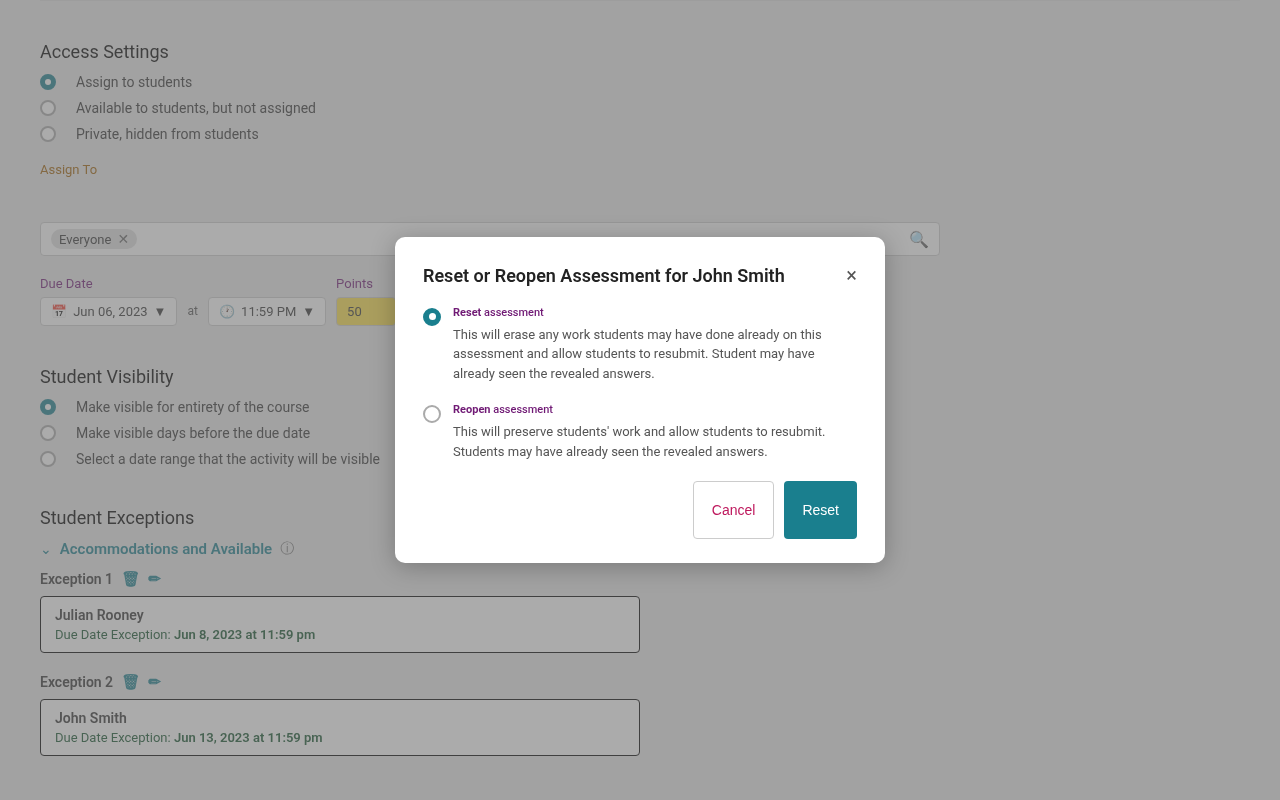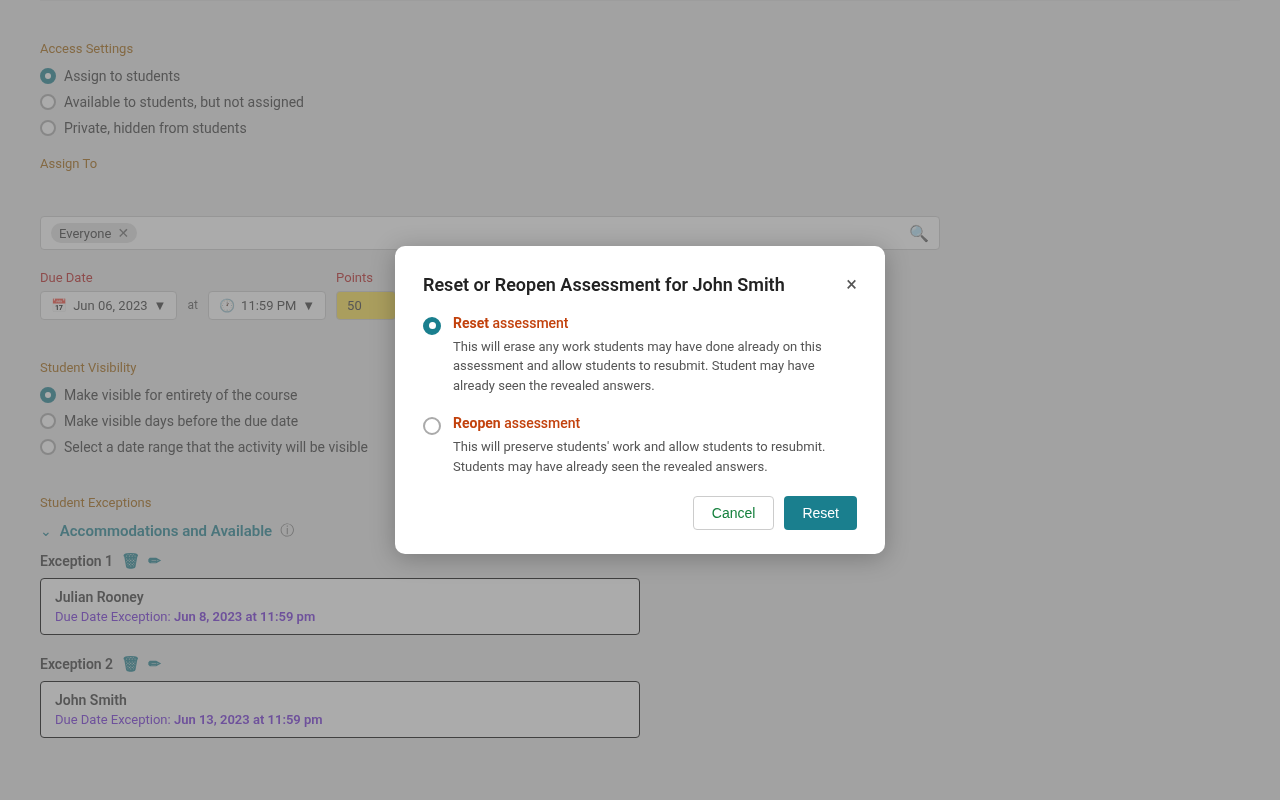--- a/index.html
+++ b/index.html
@@ -14,37 +14,37 @@
     }
 
     
     .page-content {
       padding: 0 40px;
       color: #333;
       opacity: 0.6;
     }
 
     .section-title {
-      font-size: 13px;
-      color: #a16207;
+      font-size: 18px;
+      color: #000000;
       margin-bottom: 12px;
       padding-top: 20px;
     }
 
     .radio-group {
       display: flex;
       flex-direction: column;
       gap: 10px;
       margin-bottom: 20px;
     }
 
     .radio-item {
       display: flex;
       align-items: center;
-      gap: 8px;
+      gap: 20px;
       font-size: 14px;
       color: #333;
     }
 
     .radio-circle {
       width: 16px;
       height: 16px;
       border-radius: 50%;
       border: 2px solid #aaa;
       background: white;
@@ -108,21 +108,21 @@
 
     .date-row {
       display: flex;
       align-items: center;
       gap: 10px;
       margin-bottom: 20px;
     }
 
     .date-label, .points-label {
       font-size: 13px;
-      color: #b91c1c;
+      color: #701a75;
       margin-bottom: 6px;
     }
 
     .date-picker {
       display: flex;
       align-items: center;
       gap: 6px;
       border: 1px solid #ccc;
       border-radius: 4px;
       padding: 6px 10px;
@@ -204,21 +204,21 @@
     }
 
     .exception-card .student-name {
       font-weight: 600;
       font-size: 14px;
       margin-bottom: 4px;
     }
 
     .exception-card .due-date-line {
       font-size: 13px;
-      color: #6d28d9;
+      color: #14532d;
     }
 
     .exception-card .due-date-line strong {
       font-weight: 600;
     }
 
     
     .overlay {
       position: absolute;
       top: 0; left: 0;
@@ -288,23 +288,23 @@
 
     .modal-radio.checked::after {
       content: '';
       width: 7px;
       height: 7px;
       border-radius: 50%;
       background: white;
     }
 
     .option-label {
-      font-size: 14px;
+      font-size: 11px;
       font-weight: 500;
-      color: #c2410c;
+      color: #701a75;
       margin-bottom: 6px;
     }
 
     .option-label strong {
       font-weight: 700;
     }
 
     .option-desc {
       font-size: 13px;
       color: #555;
@@ -314,23 +314,23 @@
     .modal-footer {
       display: flex;
       justify-content: flex-end;
       gap: 10px;
       margin-top: 10px;
     }
 
     .btn-cancel {
       border: 1px solid #ccc;
       background: white;
-      color: #15803d;
-      border-radius: 4px;
-      padding: 8px 18px;
+      color: #be185d;
+      border-radius: 4px;
+      padding: 20px 18px;
       font-size: 14px;
       cursor: pointer;
     }
 
     .btn-reset {
       background: #1a7f8e;
       color: white;
       border: none;
       border-radius: 4px;
       padding: 8px 18px;

